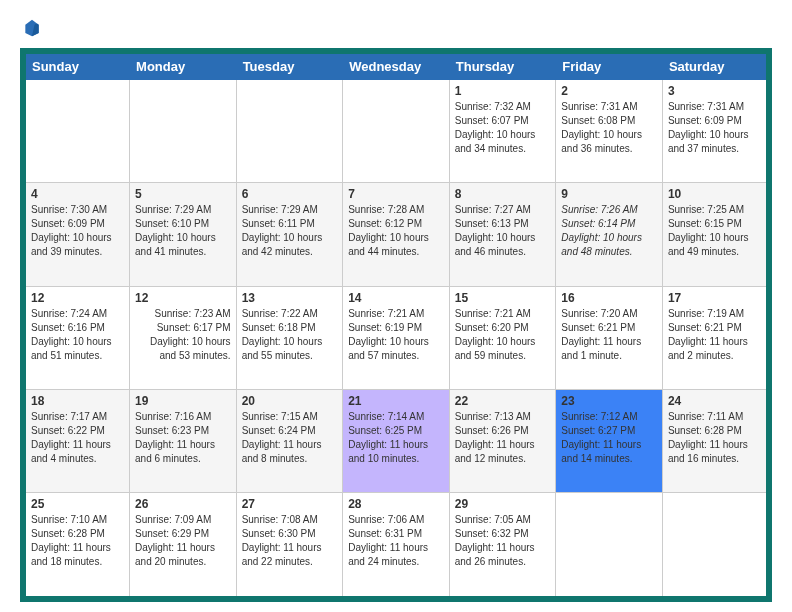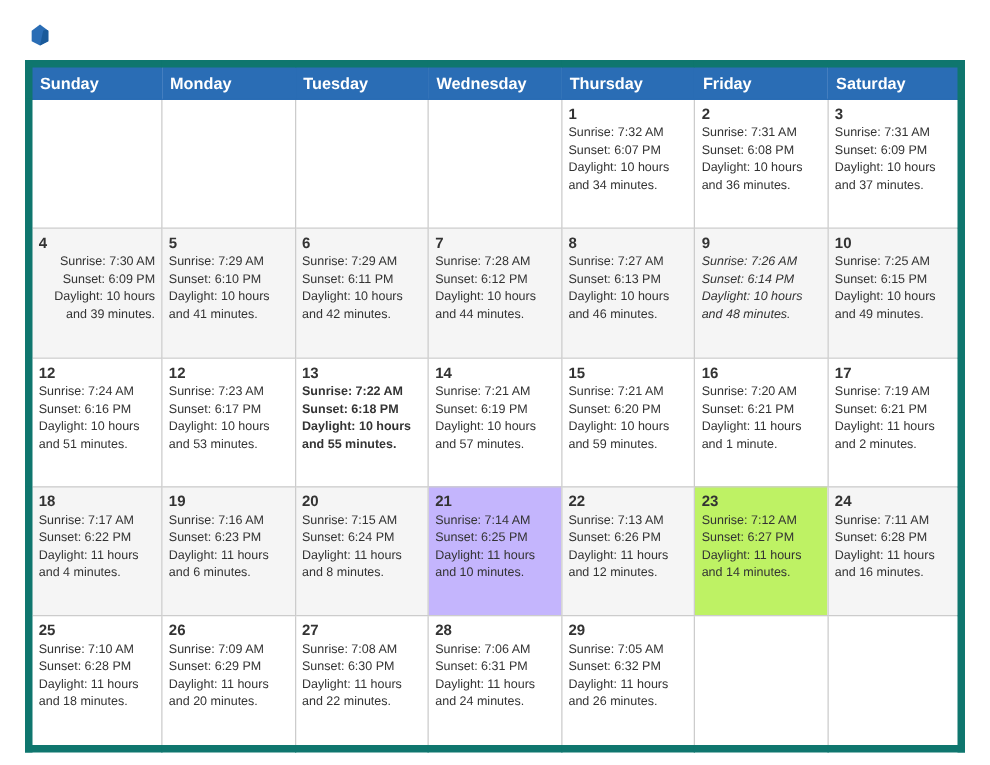--- a/index.html
+++ b/index.html
@@ -144,21 +144,21 @@
             <div class="day-num">3</div>
             <div class="day-info" style="white-space: pre-line;">Sunrise: 7:31 AM
 Sunset: 6:09 PM
 Daylight: 10 hours
 and 37 minutes.</div>
           </td>
         </tr>
         <tr>
           <td style="background: rgb(245, 245, 245);">
             <div class="day-num">4</div>
-            <div class="day-info" style="white-space: pre-line; text-align: right;">Sunrise: 7:30 AM
+            <div class="day-info" style="white-space: pre-line;">Sunrise: 7:30 AM
 Sunset: 6:09 PM
 Daylight: 10 hours
 and 39 minutes.</div>
           </td>
           <td style="background: rgb(245, 245, 245);">
             <div class="day-num">5</div>
             <div class="day-info" style="white-space: pre-line;">Sunrise: 7:29 AM
 Sunset: 6:10 PM
 Daylight: 10 hours
 and 41 minutes.</div>
@@ -202,28 +202,28 @@
         <tr>
           <td>
             <div class="day-num">12</div>
             <div class="day-info" style="white-space: pre-line;">Sunrise: 7:24 AM
 Sunset: 6:16 PM
 Daylight: 10 hours
 and 51 minutes.</div>
           </td>
           <td>
             <div class="day-num">12</div>
-            <div class="day-info" style="white-space: pre-line;">Sunrise: 7:23 AM
+            <div class="day-info" style="white-space: pre-line; text-align: right;">Sunrise: 7:23 AM
 Sunset: 6:17 PM
 Daylight: 10 hours
 and 53 minutes.</div>
           </td>
           <td>
             <div class="day-num">13</div>
-            <div class="day-info" style="white-space: pre-line; font-weight: bold;">Sunrise: 7:22 AM
+            <div class="day-info" style="white-space: pre-line;">Sunrise: 7:22 AM
 Sunset: 6:18 PM
 Daylight: 10 hours
 and 55 minutes.</div>
           </td>
           <td>
             <div class="day-num">14</div>
             <div class="day-info" style="white-space: pre-line;">Sunrise: 7:21 AM
 Sunset: 6:19 PM
 Daylight: 10 hours
 and 57 minutes.</div>
@@ -279,21 +279,21 @@
 Daylight: 11 hours
 and 10 minutes.</div>
           </td>
           <td style="background: rgb(245, 245, 245);">
             <div class="day-num">22</div>
             <div class="day-info" style="white-space: pre-line;">Sunrise: 7:13 AM
 Sunset: 6:26 PM
 Daylight: 11 hours
 and 12 minutes.</div>
           </td>
-          <td style="background: #bef264;">
+          <td style="background: #3b82f6;">
             <div class="day-num">23</div>
             <div class="day-info" style="white-space: pre-line;">Sunrise: 7:12 AM
 Sunset: 6:27 PM
 Daylight: 11 hours
 and 14 minutes.</div>
           </td>
           <td style="background: rgb(245, 245, 245);">
             <div class="day-num">24</div>
             <div class="day-info" style="white-space: pre-line;">Sunrise: 7:11 AM
 Sunset: 6:28 PM

